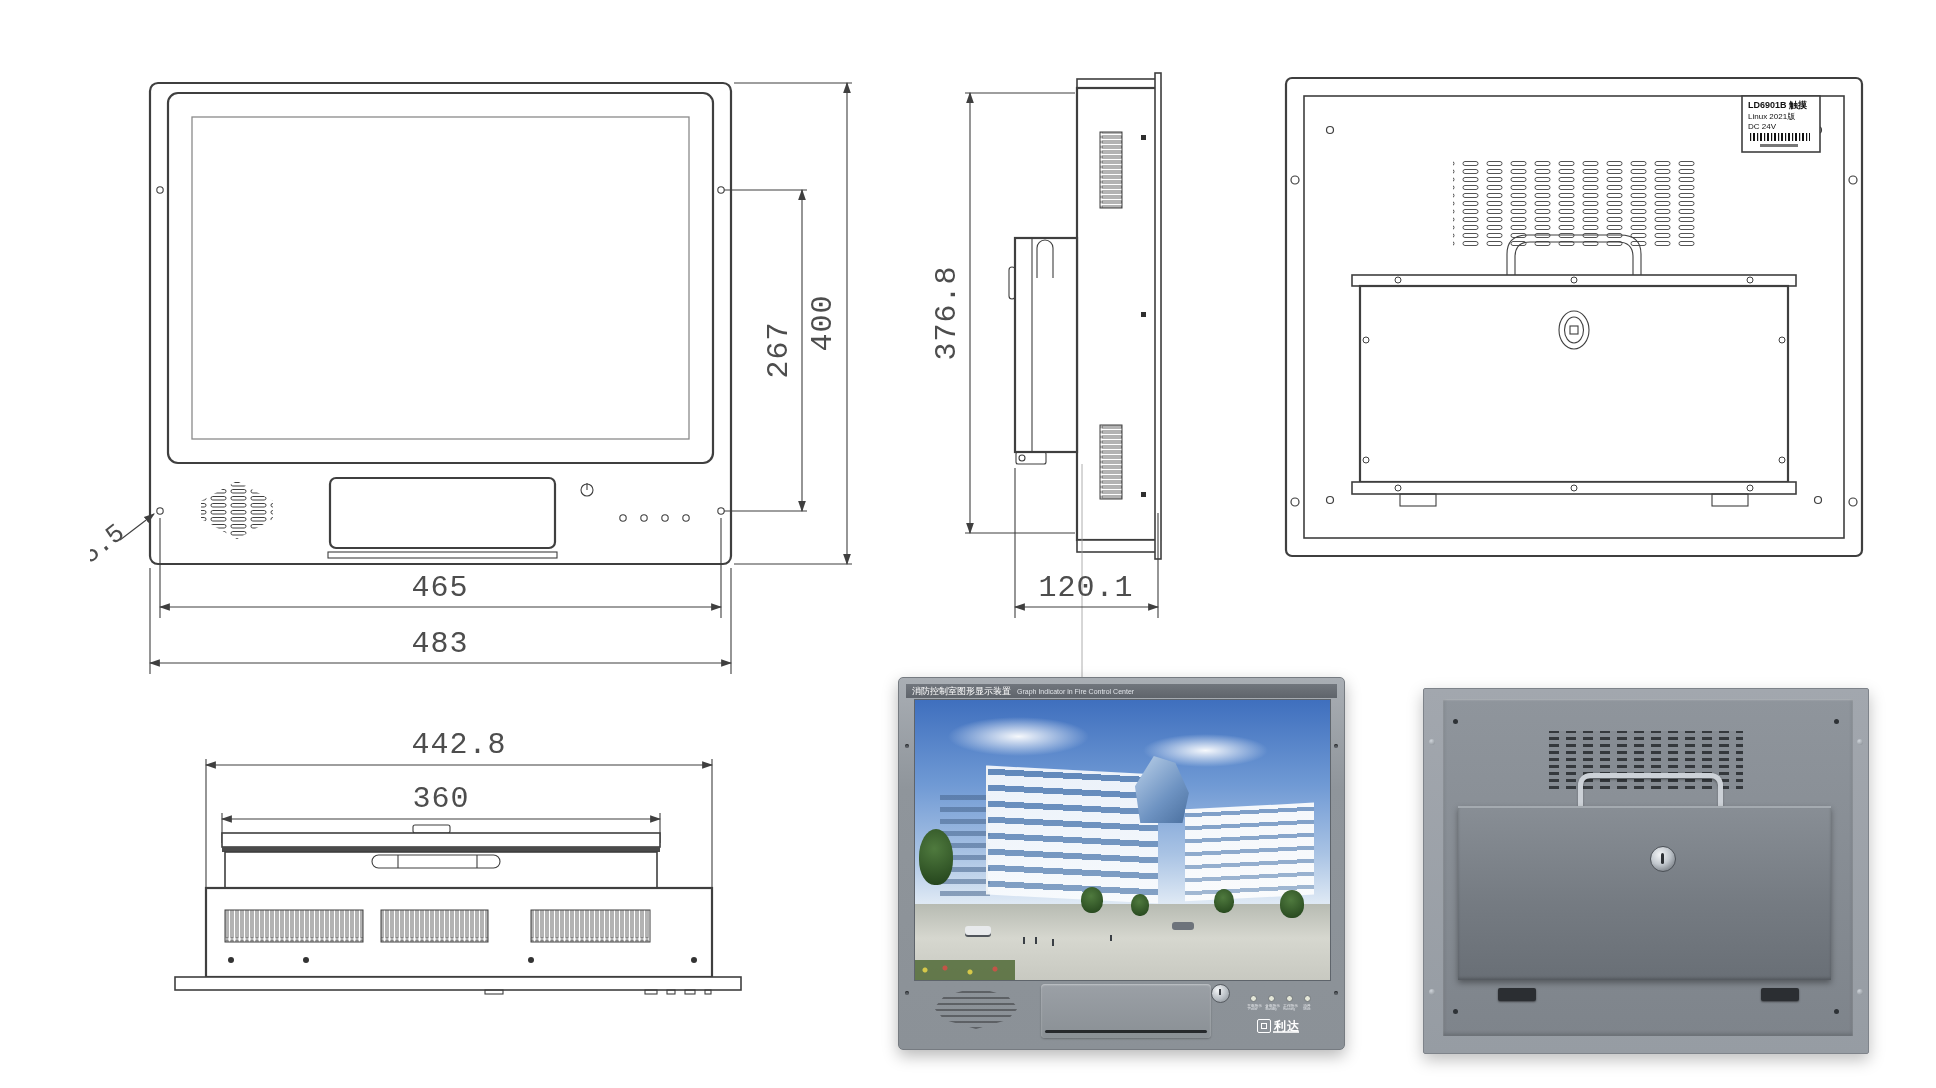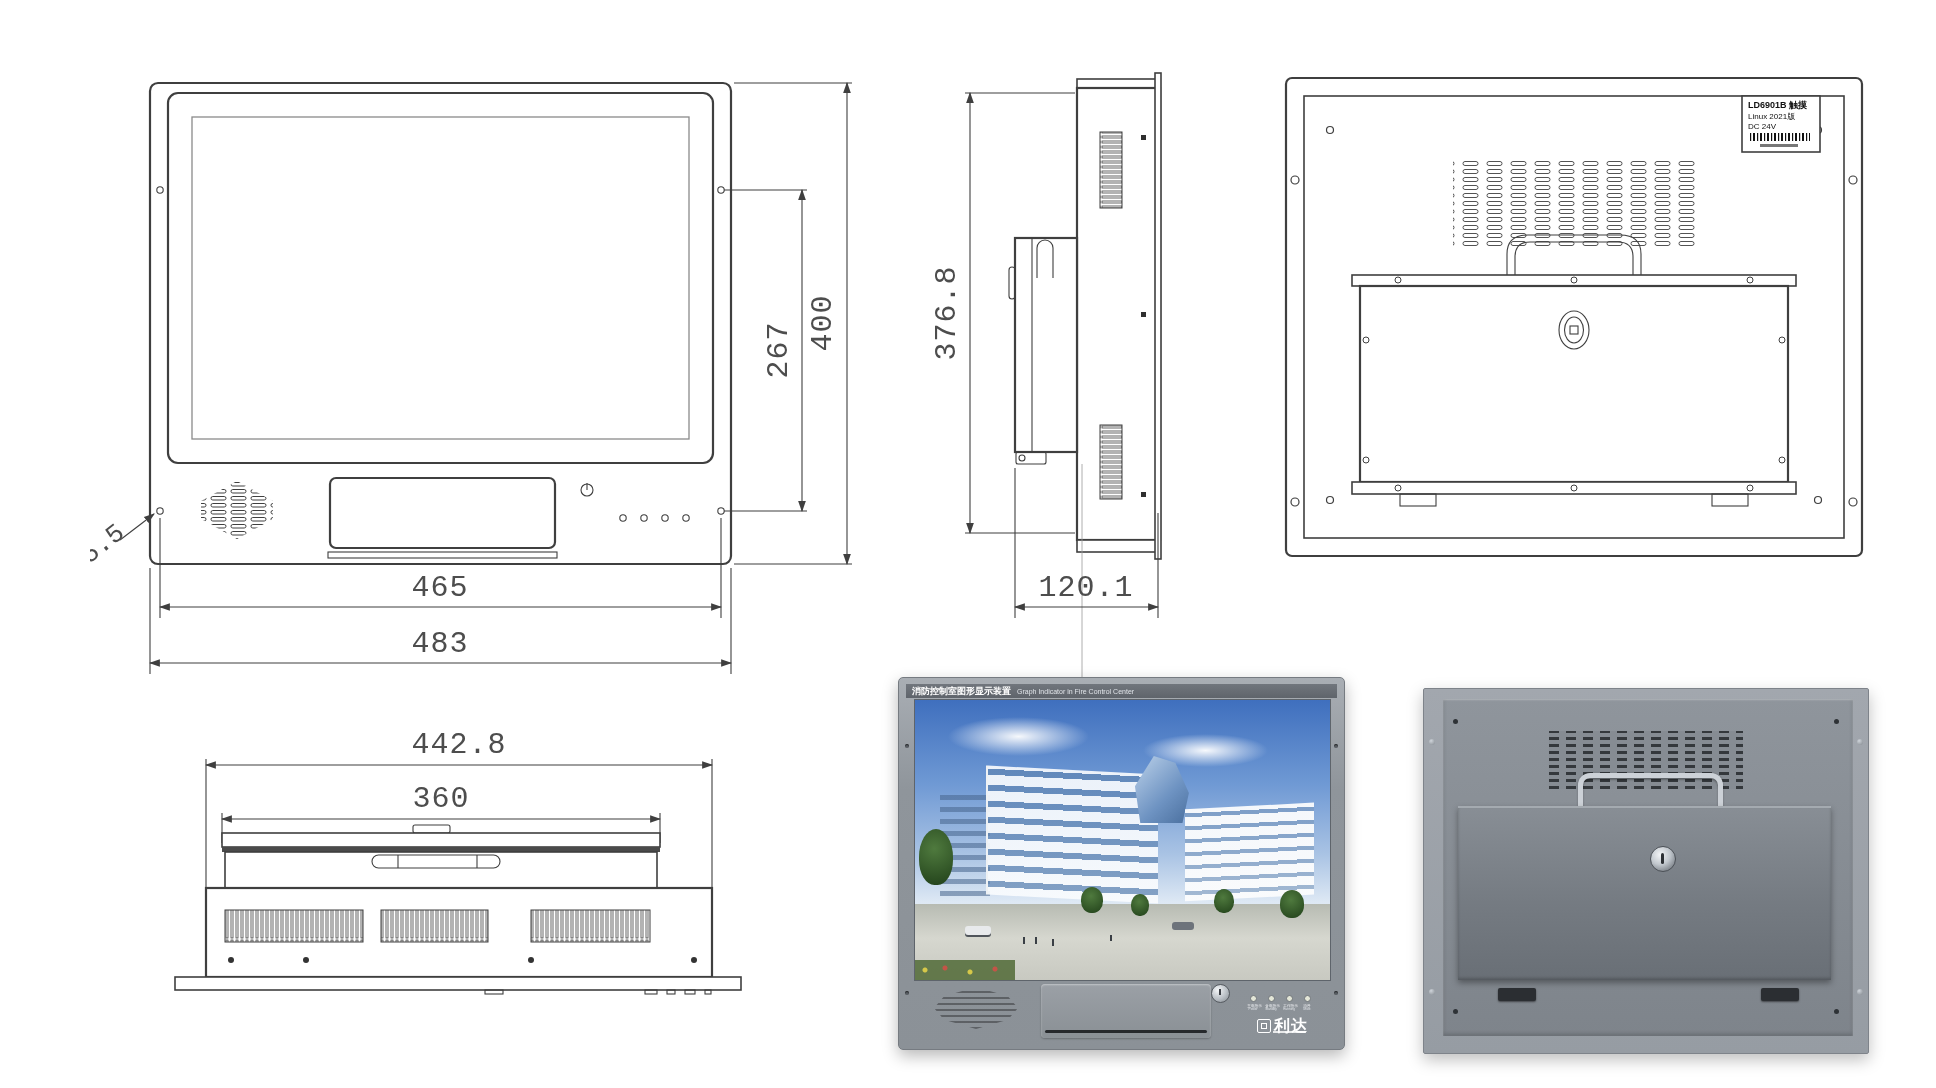--- a/index.html
+++ b/index.html
@@ -49,21 +49,21 @@
   .pf-power{left:312px;top:306px;width:17px;height:17px;border-radius:50%;
      background:radial-gradient(circle at 35% 30%,#f4f6f8,#b9bfc5 55%,#82888e);border:1px solid #565b61;}
   .pf-power::after{content:"";position:absolute;left:7px;top:4px;width:2px;height:6px;background:#3c4046;}
   .led-dot{width:5px;height:5px;border-radius:50%;background:#e4e7d8;border:1px solid #6f747a;margin:0 auto;}
   .led-group{position:absolute;top:317px;width:22px;text-align:center;}
   .led-label{margin-top:2px;color:#f2f3f5;font-size:7px;line-height:7px;transform:scale(.52);transform-origin:top center;white-space:nowrap;}
   .led-label .en{display:block;font-size:6px;color:#e3e6ea;}
   .pf-logo{left:358px;top:341px;display:flex;align-items:center;gap:3px;color:#fff;}
   .pf-logo-box{width:12px;height:12px;border:1.5px solid #fff;border-radius:2px;position:relative;}
   .pf-logo-box::after{content:"";position:absolute;left:2.5px;top:2.5px;width:4px;height:4px;border:1px solid #fff;}
-  .pf-logo-text{font-size:16px;font-weight:bold;letter-spacing:1px;line-height:10px;}
+  .pf-logo-text{font-size:12px;font-weight:bold;letter-spacing:1px;line-height:10px;}
   .pf-logo-sub{position:absolute;left:16px;top:12px;width:26px;height:2px;background:rgba(255,255,255,.8);}
   .bezel-screw{width:4px;height:4px;border-radius:50%;background:#595e64;box-shadow:inset 0 1px 1px rgba(0,0,0,.6);}
   
   .photo-back{left:1423px;top:688px;width:444px;height:364px;background:linear-gradient(180deg,#a2a7ae,#969ca3);
      border:1px solid #7e838a;border-radius:2px;box-shadow:0 6px 16px rgba(0,0,0,.25);}
   .pb-panel{left:19px;top:10px;width:410px;height:337px;background:linear-gradient(180deg,#8f959c,#7e848b);
      box-shadow:inset 0 1px 2px rgba(255,255,255,.35),inset 0 -2px 4px rgba(0,0,0,.2);}
   .pb-vents{left:106px;top:32px;width:194px;height:58px;
      background-image:repeating-linear-gradient(0deg,rgba(134,140,147,0) 0 3px,#868c93 3px 7px),
                       repeating-linear-gradient(90deg,#34383c 0 10px,#868c93 10px 17px);}
@@ -292,21 +292,21 @@
         <rect x="505" y="275" width="12" height="4"></rect>
         <rect x="527" y="275" width="8" height="4"></rect>
         <rect x="545" y="275" width="10" height="4"></rect>
         <rect x="565" y="275" width="6" height="4"></rect>
       </g>
     </g>
   </svg>
 
   <div class="abs photo-front">
     <div class="abs pf-banner">
-      <span style="font-weight:bold;">消防控制室图形显示装置</span><span class="en">Graph Indicator in Fire Control Center</span>
+      <span style="font-weight:normal;">消防控制室图形显示装置</span><span class="en">Graph Indicator in Fire Control Center</span>
     </div>
     <div class="abs pf-screen">
       <div class="abs sky"></div>
       <div class="abs cloud" style="left:8%;top:6%;width:34%;height:14%;"></div>
       <div class="abs cloud" style="left:55%;top:12%;width:30%;height:12%;"></div>
       <div class="abs ground"></div>
       <div class="abs bldg-wing"></div>
       <div class="abs bldg-main"></div>
       <div class="abs bldg-glass"></div>
       <div class="abs bldg-right"></div>

